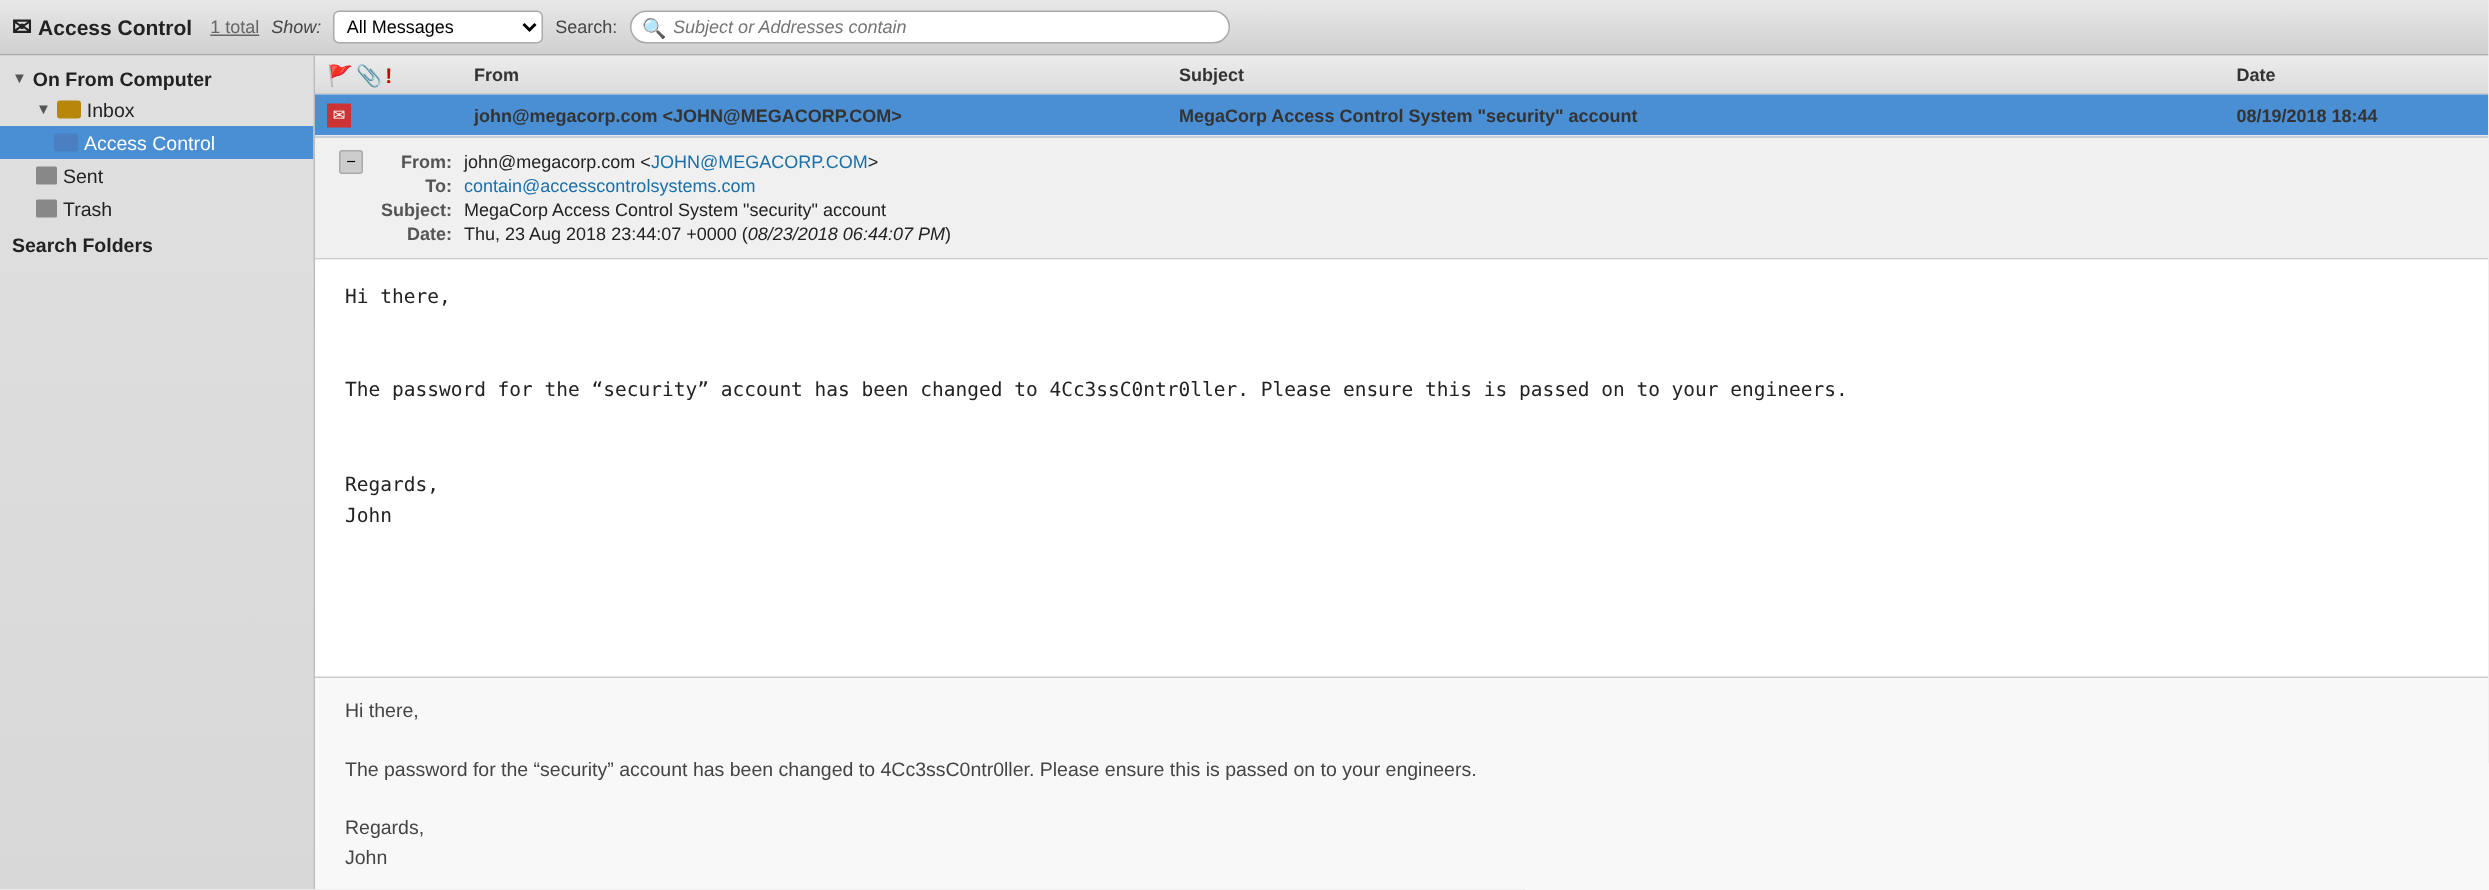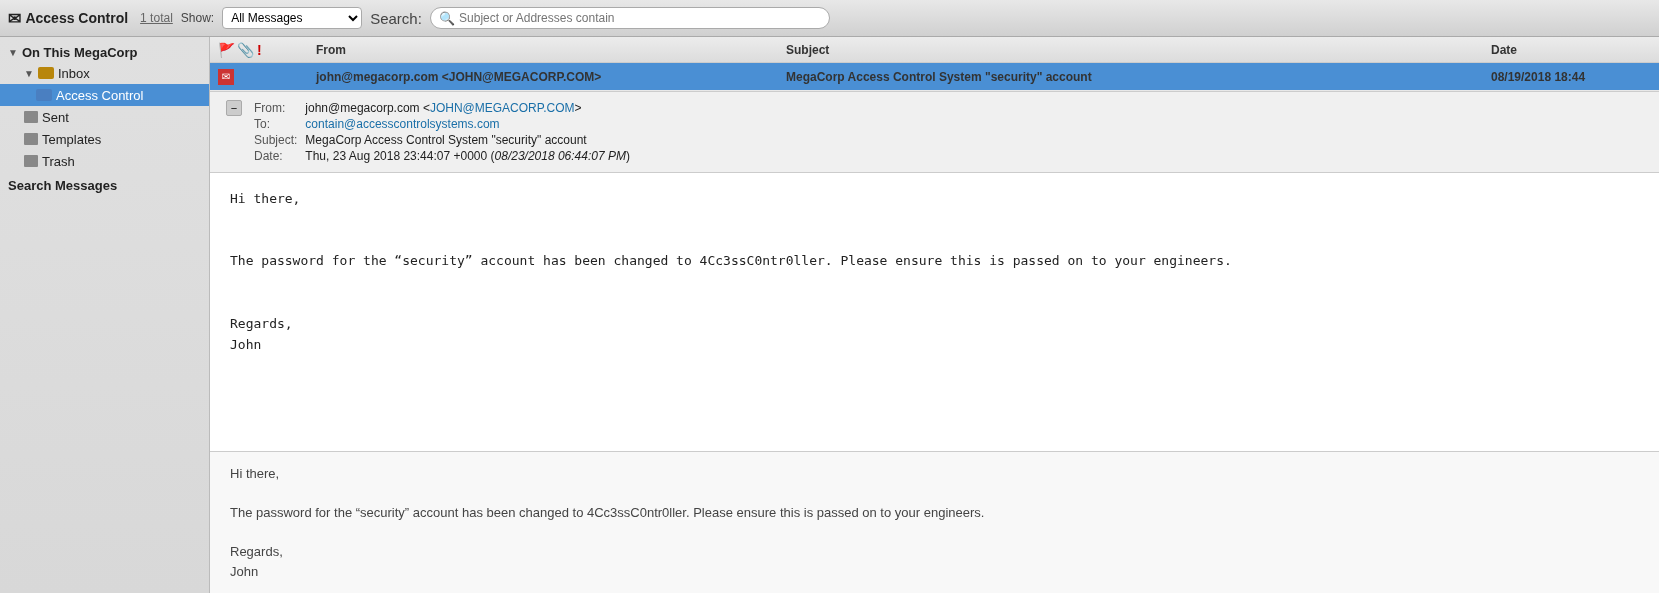--- a/index.html
+++ b/index.html
@@ -11,35 +11,35 @@
       background: linear-gradient(to bottom, #e8e8e8, #d0d0d0);
       border-bottom: 1px solid #aaa;
       padding: 0 8px; gap: 8px;
     }
     .toolbar-title {
       font-weight: bold; font-size: 14px; color: #222;
       display: flex; align-items: center; gap: 4px;
       min-width: 120px;
     }
     .toolbar-count { color: #666; font-size: 12px; margin-left: 4px; text-decoration: underline; }
-    .toolbar-show-label { color: #444; font-size: 12px; }
+    .toolbar-show-label { color: #444; font-size: 12px; font-style: italic; }
     .toolbar-select {
       height: 22px; border: 1px solid #aaa; border-radius: 4px;
       background: white; font-size: 12px; padding: 0 4px; width: 140px;
     }
-    .toolbar-search-label { color: #444; font-size: 15px; }
+    .toolbar-search-label { color: #444; font-size: 12px; }
     .toolbar-search-wrap {
       display: flex; align-items: center;
       border: 1px solid #aaa; border-radius: 12px;
       background: white; padding: 0 8px; height: 22px; flex: 1;
       max-width: 400px;
     }
     .toolbar-search-wrap input {
       border: none; outline: none; font-size: 12px;
-      background: transparent; width: 100%; color: #8b5cf6;
+      background: transparent; width: 100%; color: #8b5cf6; font-style: italic;
     }
 
     
     .main-layout {
       display: flex; flex: 1; overflow: hidden;
     }
 
     
     .sidebar {
       width: 210px; min-width: 210px;
@@ -101,21 +101,21 @@
     
     .email-area { display: flex; flex-direction: column; flex: 1; overflow: hidden; }
 
     
     .email-header {
       background: #f0f0f0; border-bottom: 1px solid #ccc;
       padding: 8px 16px; font-size: 12px;
     }
     .email-header table { border-collapse: collapse; }
     .email-header td { padding: 1px 4px; vertical-align: top; }
-    .email-header td.label { color: #555; text-align: left; font-weight: normal; white-space: nowrap; }
+    .email-header td.label { color: #555; text-align: right; font-weight: bold; white-space: nowrap; }
     .email-header td.value { color: #222; }
     .email-header a { color: #1a6fa8; text-decoration: none; }
     .collapse-btn {
       display: inline-block; width: 16px; height: 16px;
       background: #ccc; border: 1px solid #aaa; border-radius: 2px;
       text-align: center; line-height: 14px; font-size: 11px; cursor: pointer;
       margin-right: 8px; float: left;
     }
 
     
@@ -154,44 +154,40 @@
     <span style="color:#999;margin-right:4px;">🔍</span>
     <input type="text" placeholder="Subject or Addresses contain" style="">
   </div>
 </div>
 
 <div class="main-layout">
 
   <div class="sidebar">
     <div class="sidebar-group-header">
       <span class="triangle">▼</span>
-      <span>On This MegaCorp</span>
+      <span>On From Computer</span>
     </div>
     <div class="sidebar-item indent1">
       <span class="triangle">▼</span>
       <span class="icon-folder"></span>
       <span>Inbox</span>
     </div>
     <div class="sidebar-item indent2 selected">
       <span class="icon-folder-blue"></span>
       <span>Access Control</span>
     </div>
     <div class="sidebar-item indent1">
       <span class="icon-sent"></span>
       <span>Sent</span>
     </div>
     <div class="sidebar-item indent1">
-      <span class="icon-templates"></span>
-      <span>Templates</span>
-    </div>
-    <div class="sidebar-item indent1">
       <span class="icon-trash"></span>
       <span>Trash</span>
     </div>
-    <div class="search-folders">Search Messages</div>
+    <div class="search-folders">Search Folders</div>
   </div>
 
   <div class="right-panel">
 
     <div class="message-list">
       <div class="message-list-header">
         <div class="col-icons">
           <span style="font-size:14px;">🚩</span>
           <span style="font-size:14px;">📎</span>
           <span style="font-size:14px; color:#cc0000; font-weight:bold;">!</span>

